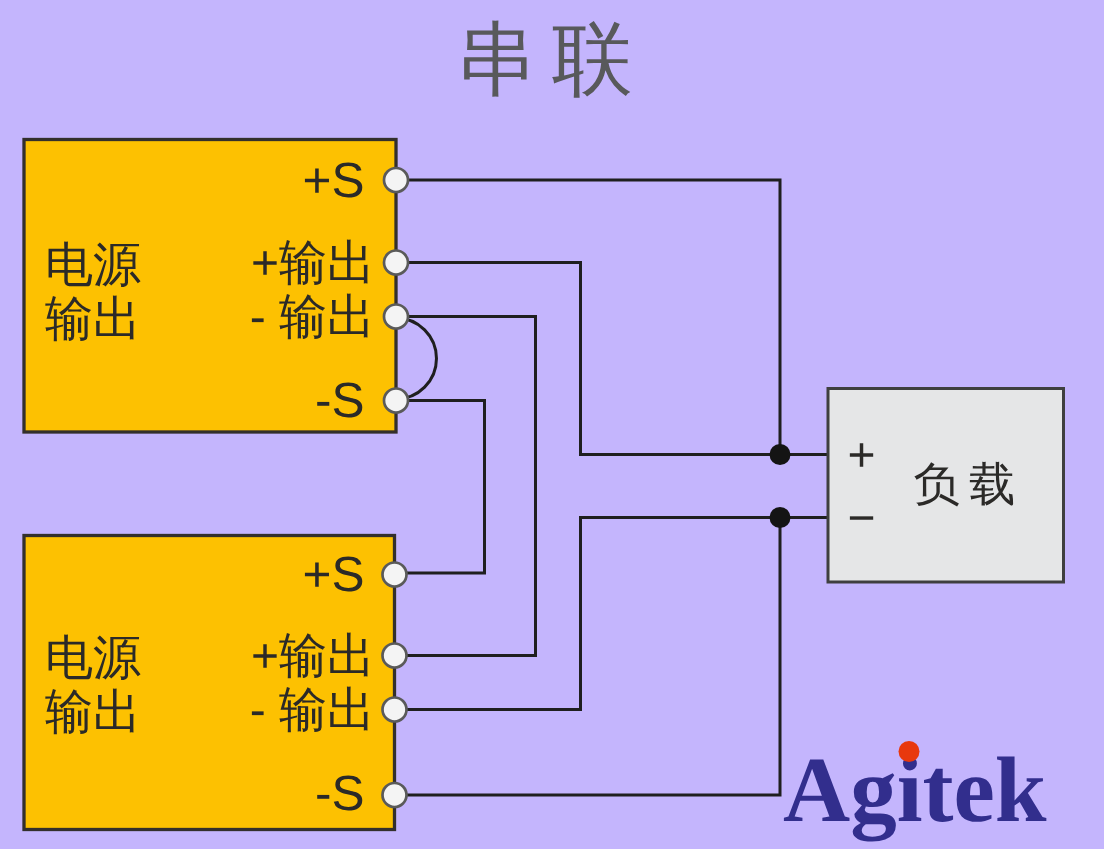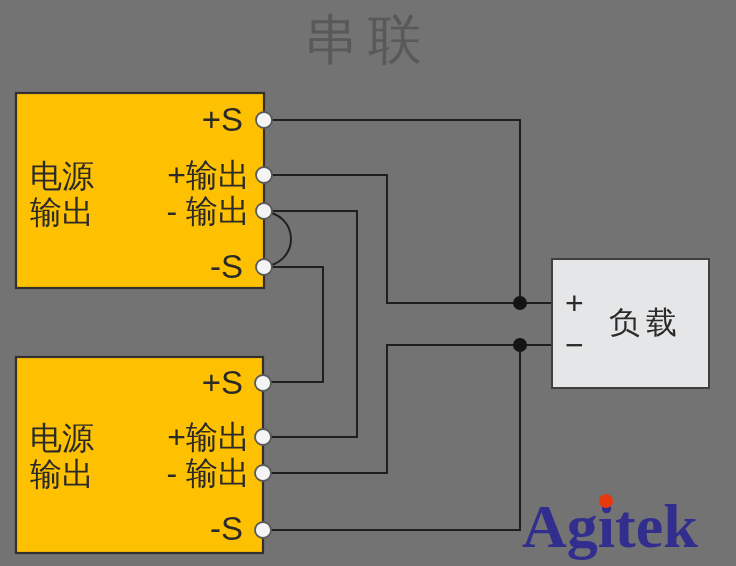--- a/index.html
+++ b/index.html
@@ -5,21 +5,21 @@
   html, body {
     margin: 0;
     padding: 0;
     background: #ffffff;
     font-family: "Liberation Sans", sans-serif;
   }
   .canvas {
     position: relative;
     width: 736px;
     height: 566px;
-    background: #737373;
+    background: #c4b5fd;
     overflow: hidden;
   }
   svg { display: block; }
   .wire {
     fill: none;
     stroke-width: 2;
     stroke-linejoin: miter;
     stroke-linecap: butt;
   }
   .terminal-circle { stroke-width: 1.8; }

